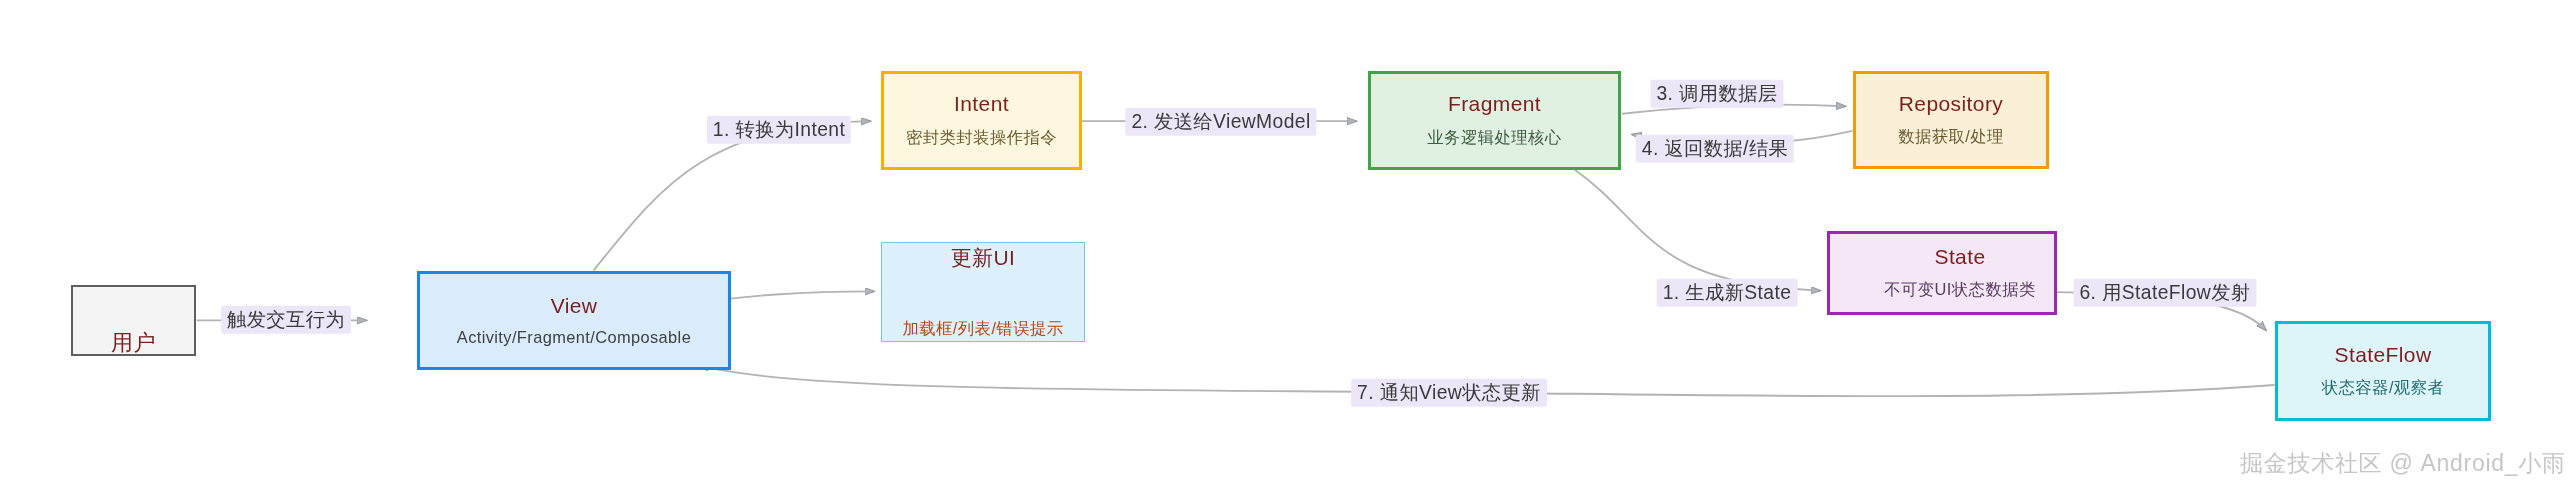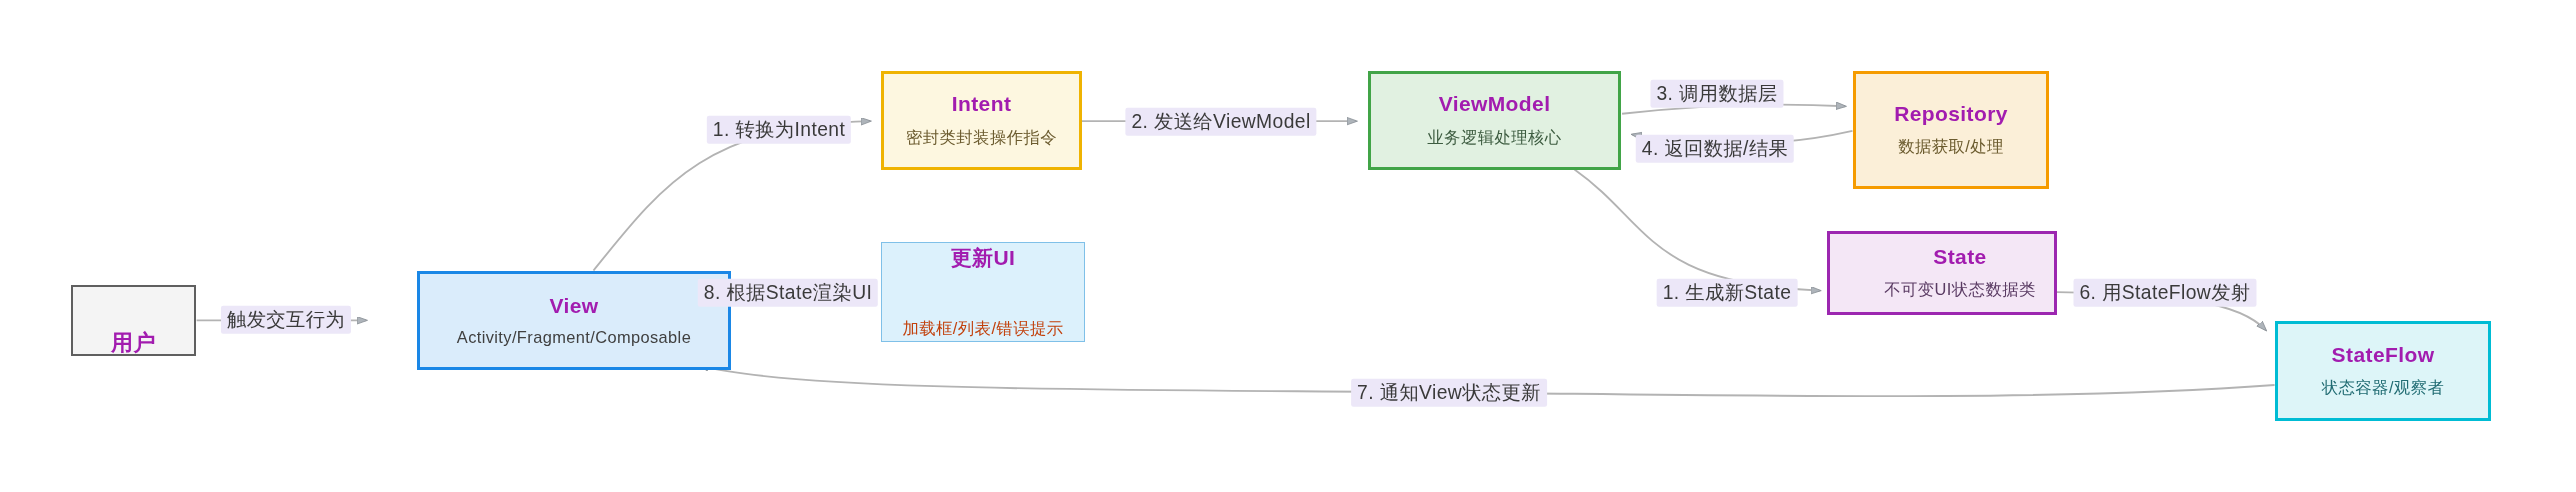--- a/index.html
+++ b/index.html
@@ -9,32 +9,32 @@
     background:#ffffff;
     overflow:hidden;
     font-family:"Liberation Sans","DejaVu Sans",sans-serif;
   }
   #edges{position:absolute;left:0;top:0;width:2576px;height:492px;}
   .node{
     position:absolute;
     display:flex;flex-direction:column;align-items:center;justify-content:center;
     gap:10.4px;box-sizing:border-box;text-align:center;
   }
-  .node-title{font-size:21px;color:#a21caf;letter-spacing:0.4px;font-weight:bold;}
+  .node-title{font-size:21px;color:#7f1d1d;letter-spacing:0.4px;}
   .node-sub{font-size:16.4px;letter-spacing:0.4px;}
   
   .n-user{left:71px;top:285px;width:125px;height:71px;background:#f4f4f4;border:2.2px solid #5f5f5f;}
   .n-user .node-title{font-size:22px;margin-top:44px;}
   .n-view{left:377px;top:271px;width:314px;height:99px;background:#daecfb;border:3px solid #1a87e6;margin-left:40px;}
   .n-view .node-sub{color:#404040;}
   .n-intent{left:881px;top:71px;width:201px;height:99px;background:#fdf7e0;border:3px solid #efb301;}
   .n-intent .node-sub{color:#6b5b2e;}
   .n-viewmodel{left:1368px;top:71px;width:253px;height:99px;background:#e1f1e1;border:3px solid #41a447;}
   .n-viewmodel .node-sub{color:#3d5c40;}
-  .n-repository{left:1853px;top:71px;width:196px;height:118px;background:#fbefd8;border:3px solid #f59b00;}
+  .n-repository{left:1853px;top:71px;width:196px;height:98px;background:#fbefd8;border:3px solid #f59b00;}
   .n-repository .node-sub{color:#6b5b2e;}
   .n-updateui{left:881px;top:242px;width:204px;height:100px;background:#dcf1fc;border:1.5px solid #7fc0e8;text-align:center;}
   .n-updateui .node-sub{color:#c2410c;margin-top:36px;}
   .n-state{left:1827px;top:231px;width:230px;height:84px;background:#f4e7f6;border:3px solid #9c27b0;padding-left:36px;}
   .n-state .node-sub{color:#5a3b63;}
   .n-stateflow{left:2275px;top:321px;width:216px;height:100px;background:#ddf5f8;border:3px solid #00bcd4;text-align:right;}
   .n-stateflow .node-sub{color:#206b72;}
   .edge-label{
     position:absolute;transform:translate(-50%,-50%);
     background:#ece7f8;color:#3a3a3a;
@@ -80,21 +80,21 @@
     <div class="node-title">View</div>
     <div class="node-sub">Activity/Fragment/Composable</div>
   </div>
 
   <div class="node n-intent">
     <div class="node-title">Intent</div>
     <div class="node-sub">密封类封装操作指令</div>
   </div>
 
   <div class="node n-viewmodel">
-    <div class="node-title">ViewModel</div>
+    <div class="node-title">Fragment</div>
     <div class="node-sub">业务逻辑处理核心</div>
   </div>
 
   <div class="node n-repository">
     <div class="node-title">Repository</div>
     <div class="node-sub">数据获取/处理</div>
   </div>
 
   <div class="node n-updateui">
     <div class="node-title">更新UI</div>
@@ -112,16 +112,16 @@
   </div>
 
   <div class="edge-label" style="left:286px;top:320px">触发交互行为</div>
   <div class="edge-label" style="left:779px;top:130px">1. 转换为Intent</div>
   <div class="edge-label" style="left:1221px;top:122px">2. 发送给ViewModel</div>
   <div class="edge-label" style="left:1717px;top:94px">3. 调用数据层</div>
   <div class="edge-label" style="left:1715px;top:149px">4. 返回数据/结果</div>
   <div class="edge-label" style="left:1727px;top:293px">1. 生成新State</div>
   <div class="edge-label" style="left:2165px;top:293px">6. 用StateFlow发射</div>
   <div class="edge-label" style="left:1449px;top:393px">7. 通知View状态更新</div>
-  <div class="edge-label" style="left:788px;top:293px">8. 根据State渲染UI</div>
 
+  <div id="watermark">掘金技术社区 @ Android_小雨</div>
 </div>
 
 
 </body></html>

